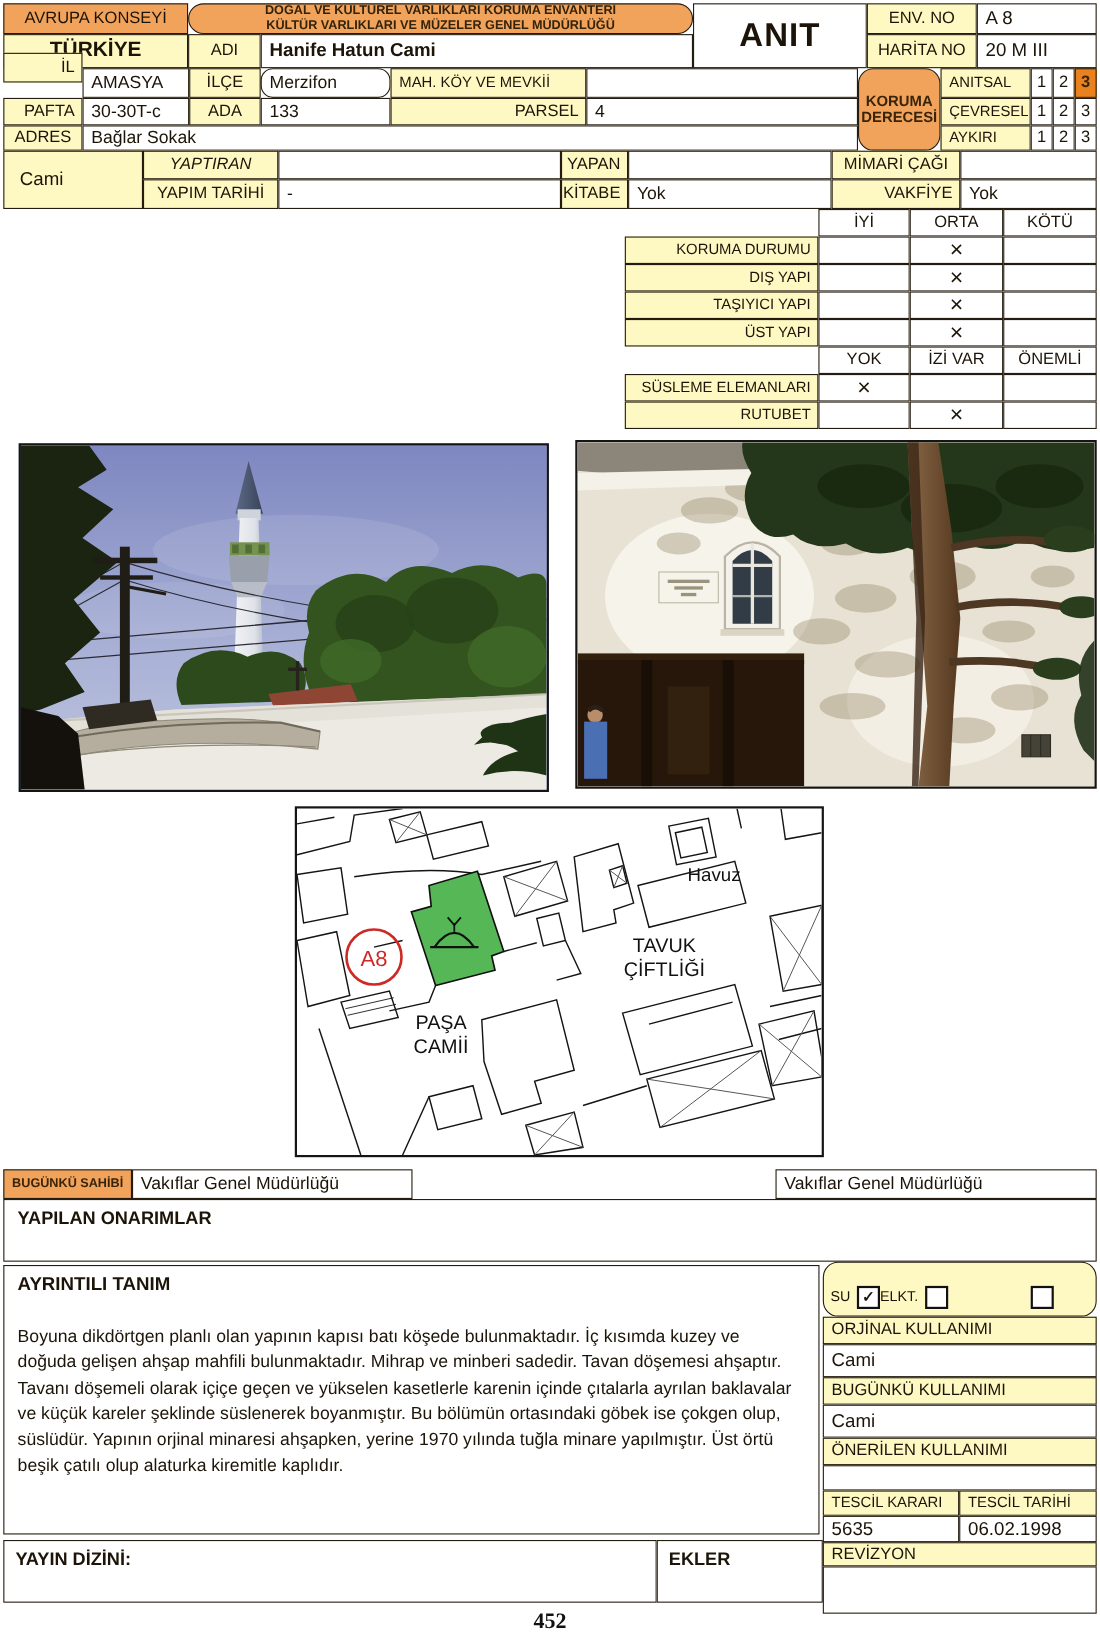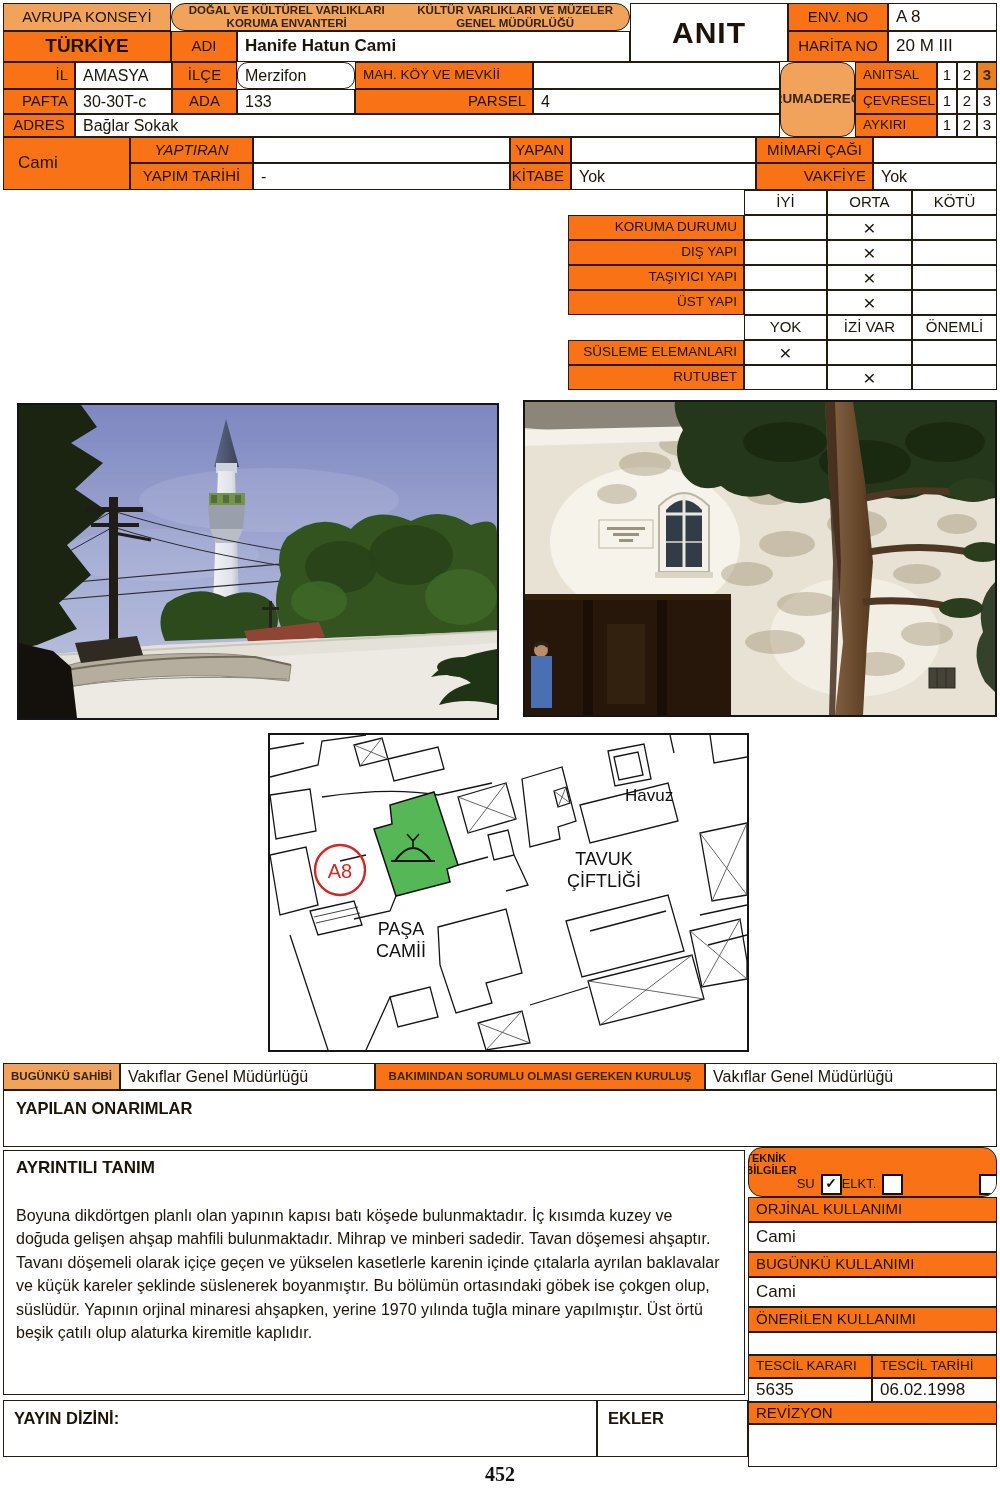--- a/index.html
+++ b/index.html
@@ -1,30 +1,30 @@
 <!DOCTYPE html>
 <html><head>
 <meta charset="utf-8">
 <style>
   html,body{margin:0;padding:0;background:#ffffff;}
   #page{position:relative;width:1000px;height:1500px;background:#fff;
         font-family:"Liberation Sans",sans-serif;color:#1c1408;overflow:hidden;}
   .c{position:absolute;box-sizing:border-box;border:1px solid #241c10;
      display:flex;align-items:center;overflow:hidden;background:#fff;line-height:1.1;}
-  .peach{background:#f97316;}
+  .peach{background:#fef9c3;}
   .orange{background:#f1a35c;}
   .hl{background:#e9821e;}
   .ctr{justify-content:center;text-align:center;}
   .r{justify-content:flex-end;padding-right:6px;text-align:right;}
   .l{padding-left:7px;}
   .b{font-weight:bold;}
   .s11{font-size:11.5px;}.s13{font-size:13.5px;}
   .s15{font-size:15px;}.s16{font-size:16px;}.s17{font-size:17px;}
   .s19{font-size:19px;}.s25{font-size:30px;letter-spacing:1px;}
-  .col{flex-direction:row;justify-content:center;border-radius:14px;}
+  .col{flex-direction:column;justify-content:center;border-radius:14px;}
   .mark{font-size:21px;font-weight:400;}
   .box-title{position:absolute;left:12px;top:8px;font-weight:bold;font-size:16.5px;}
   .photo{position:absolute;border:2px solid #151515;overflow:hidden;background:#9aa2cc;}
   .cb{display:inline-flex;width:17px;height:17px;border:2px solid #111;background:#fff;
       align-items:center;justify-content:center;font-size:14px;font-weight:bold;margin-left:6px;}
   .tb-row{display:flex;align-items:center;font-size:13px;margin-top:3px;}
   #pagenum{position:absolute;left:0;top:1463px;width:1000px;text-align:center;
            font-family:"Liberation Serif",serif;font-weight:bold;font-size:20px;color:#111;}
   svg text{font-family:"Liberation Sans",sans-serif;}
 </style>
@@ -41,21 +41,21 @@
   <div class="c ctr b s25" style="left:630px;top:3px;width:158px;height:59px;">ANIT</div>
   <div class="c peach ctr s15" style="left:788px;top:3px;width:100px;height:28px;">ENV. NO</div>
   <div class="c l s17" style="left:888px;top:3px;width:109px;height:28px;">A 8</div>
 
   <div class="c peach ctr b s19" style="left:3px;top:31px;width:168px;height:31px;">TÜRKİYE</div>
   <div class="c peach ctr s15" style="left:171px;top:31px;width:66px;height:31px;">ADI</div>
   <div class="c l b s17" style="left:237px;top:31px;width:393px;height:31px;">Hanife Hatun Cami</div>
   <div class="c peach ctr s15" style="left:788px;top:31px;width:100px;height:31px;">HARİTA NO</div>
   <div class="c l s17" style="left:888px;top:31px;width:109px;height:31px;">20 M III</div>
 
-  <div class="c peach r s15" style="left:3px;top:62px;width:72px;height:27px;">İL</div>
+  <div class="c peach r s15" style="left:3px;top:48px;width:72px;height:27px;">İL</div>
   <div class="c l s16" style="left:75px;top:62px;width:97px;height:27px;">AMASYA</div>
   <div class="c peach ctr s15" style="left:172px;top:62px;width:65px;height:27px;">İLÇE</div>
   <div class="c l s16" style="left:237px;top:62px;width:118px;height:27px;border-radius:11px;">Merzifon</div>
   <div class="c peach l s13" style="left:355px;top:62px;width:178px;height:27px;">MAH. KÖY VE MEVKİİ</div>
   <div class="c l s16" style="left:533px;top:62px;width:247px;height:27px;"></div>
 
   <div class="c orange ctr col s13 b" style="left:780px;top:62px;width:75px;height:75px;color:#3a2408;">
     <div>KORUMA</div>
     <div>DERECESİ</div>
   </div>
@@ -337,21 +337,20 @@
       <text x="355" y="66" font-size="17" fill="#111">Havuz</text>
       <text x="334" y="130" text-anchor="middle" font-size="18" fill="#111">TAVUK</text>
       <text x="334" y="152" text-anchor="middle" font-size="18" fill="#111">ÇİFTLİĞİ</text>
       <text x="131" y="200" text-anchor="middle" font-size="18" fill="#111">PAŞA</text>
       <text x="131" y="222" text-anchor="middle" font-size="18" fill="#111">CAMİİ</text>
     </svg>
   </div>
 
   <div class="c orange ctr s11 b" style="left:3px;top:1063px;width:117px;height:27px;color:#3a2408;">BUGÜNKÜ SAHİBİ</div>
   <div class="c l s16" style="left:120px;top:1063px;width:255px;height:27px;">Vakıflar Genel Müdürlüğü</div>
-  <div class="c peach ctr s11 b" style="left:375px;top:1063px;width:330px;height:27px;color:#3a2408;">BAKIMINDAN SORUMLU OLMASI GEREKEN KURULUŞ</div>
   <div class="c l s16" style="left:705px;top:1063px;width:292px;height:27px;">Vakıflar Genel Müdürlüğü</div>
 
   <div class="c" style="left:3px;top:1090px;width:994px;height:57px;align-items:flex-start;">
     <div class="box-title">YAPILAN ONARIMLAR</div>
   </div>
 
   <div class="c" style="left:3px;top:1150px;width:742px;height:245px;align-items:flex-start;">
     <div style="padding:8px 12px;">
       <div class="b s17">AYRINTILI TANIM</div>
       <div class="s16" style="margin-top:26px;line-height:1.47;width:706px;text-align:left;">Boyuna dikdörtgen planlı olan yapının kapısı batı köşede bulunmaktadır. İç kısımda kuzey ve doğuda gelişen ahşap mahfili bulunmaktadır. Mihrap ve minberi sadedir. Tavan döşemesi ahşaptır. Tavanı döşemeli olarak içiçe geçen ve yükselen kasetlerle karenin içinde çıtalarla ayrılan baklavalar ve küçük kareler şeklinde süslenerek boyanmıştır. Bu bölümün ortasındaki göbek ise çokgen olup, süslüdür. Yapının orjinal minaresi ahşapken, yerine 1970 yılında tuğla minare yapılmıştır. Üst örtü beşik çatılı olup alaturka kiremitle kaplıdır.</div>

